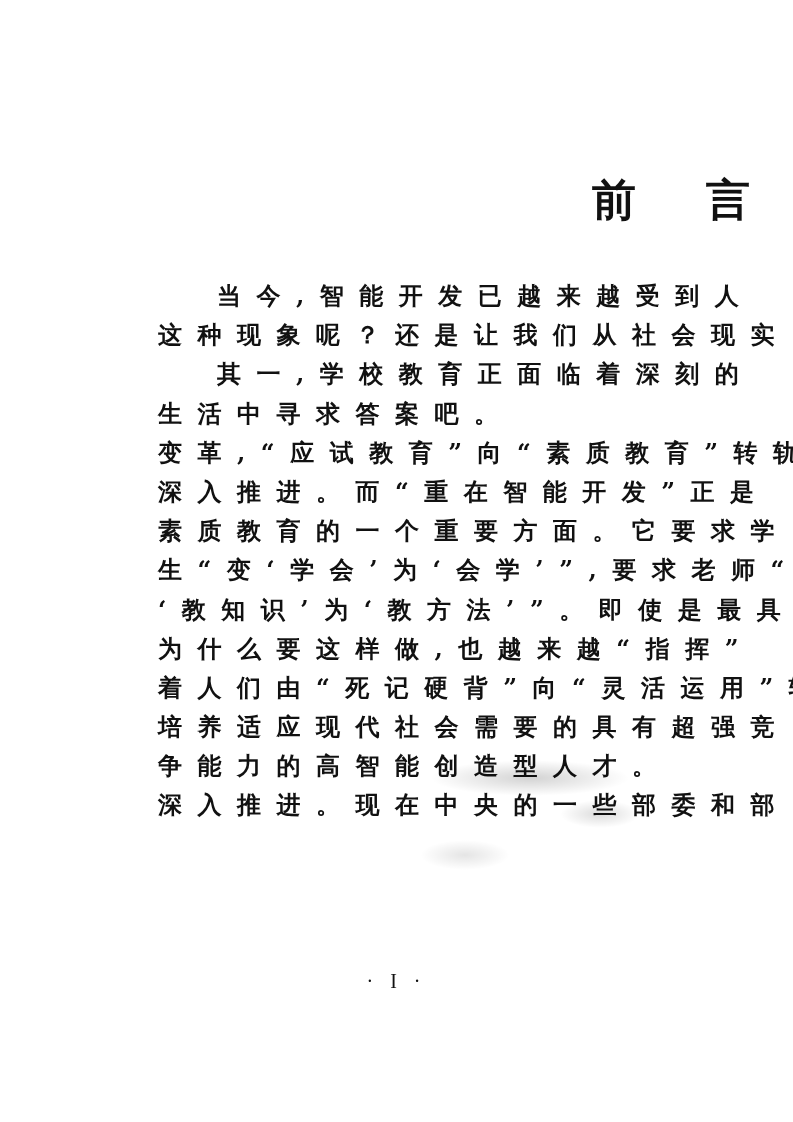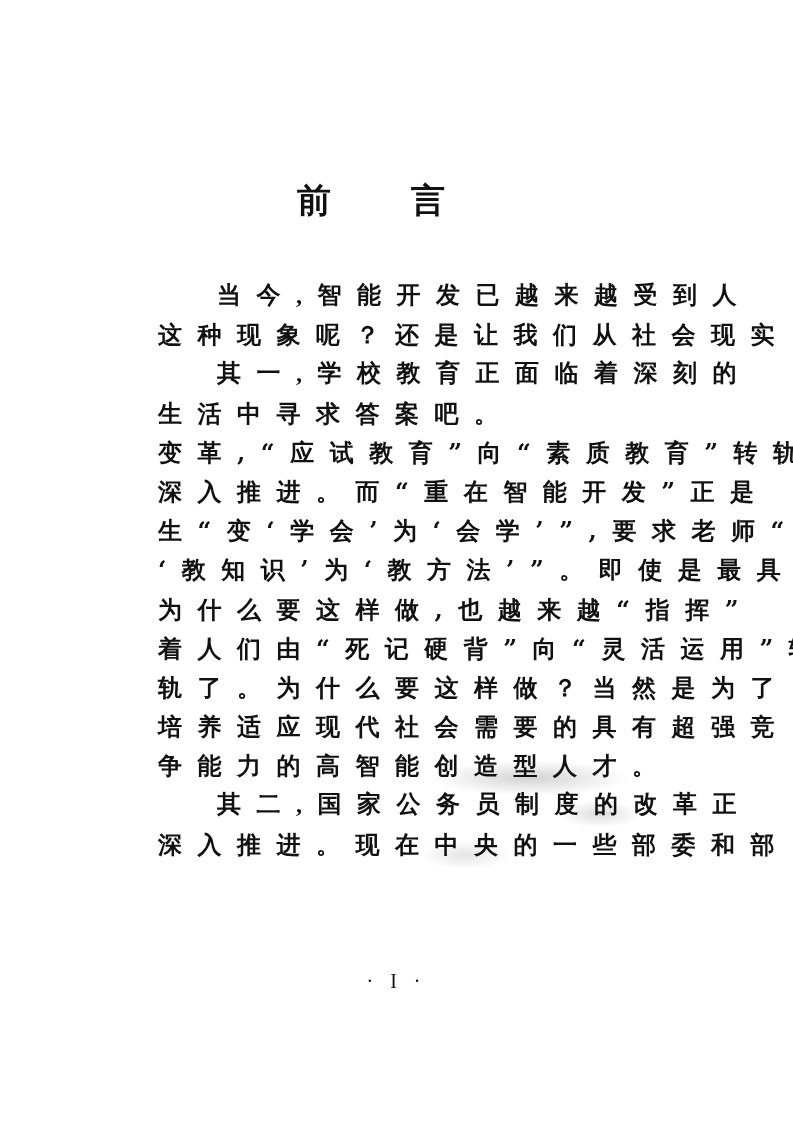--- a/index.html
+++ b/index.html
@@ -18,24 +18,24 @@
     .page {
       position: absolute;
       left: 0; top: 0;
       width: 793px; height: 1122px;
     }
     .title {
       position: absolute;
       top: 180px;
       left: 0;
       width: 742px;
-      text-align: center;
+      text-align: right;
       font-family: "DejaVu Sans", sans-serif;
       font-weight: bold;
-      font-size: 34px;
+      font-size: 44px;
       line-height: 40px;
       letter-spacing: 0;
     }
     .title span {
       display: inline-block;
       width: 36px;
     }
     .title .gap {
       display: inline-block;
       width: 78px;
@@ -50,21 +50,20 @@
       height: 39.2px;
       line-height: 39.2px;
       font-size: 24px;
       white-space: nowrap;
       letter-spacing: 15.5px;
       font-family: "DejaVu Serif", serif;
       font-weight: bold;
     }
     .line.indent {
       padding-left: 59px;
-      font-family: Liberation Serif, serif;
     }
     .page-number {
       position: absolute;
       top: 970px;
       left: 0;
       width: 793px;
       text-align: center;
       font-family: "Liberation Serif", serif;
       font-size: 20px;
       letter-spacing: 6px;
@@ -84,28 +83,27 @@
     <span>前</span><span class="gap"></span><span>言</span>
   </div>
 
   <div class="body-text">
     <div class="line indent">当今,智能开发已越来越受到人</div>
     <div class="line">这种现象呢？还是让我们从社会现实</div>
     <div class="line indent">其一,学校教育正面临着深刻的</div>
     <div class="line">生活中寻求答案吧。</div>
     <div class="line">变革,“应试教育”向“素质教育”转轨</div>
     <div class="line">深入推进。而“重在智能开发”正是</div>
+    <div class="line">素质教育的一个重要方面。它要求学</div>
     <div class="line">生“变‘学会’为‘会学’”,要求老师“变</div>
     <div class="line">‘教知识’为‘教方法’”。即使是最具</div>
     <div class="line">为什么要这样做,也越来越“指挥”</div>
     <div class="line">着人们由“死记硬背”向“灵活运用”转</div>
-    <div class="line">轨了。为什么要这样做？当然是为了</div>
     <div class="line">培养适应现代社会需要的具有超强竞</div>
     <div class="line">争能力的高智能创造型人才。</div>
-    <div class="line indent">其二,国家公务员制度的改革正</div>
     <div class="line">深入推进。现在中央的一些部委和部</div>
   </div>
 
   <div class="smudge" style="left:430px;top:760px;width:200px;height:36px;opacity:0.5;"></div>
   <div class="smudge" style="left:560px;top:800px;width:80px;height:28px;opacity:0.4;"></div>
   <div class="smudge" style="left:420px;top:840px;width:90px;height:30px;opacity:0.3;"></div>
 
   <div class="page-number">· I ·</div>
 
 </div>

